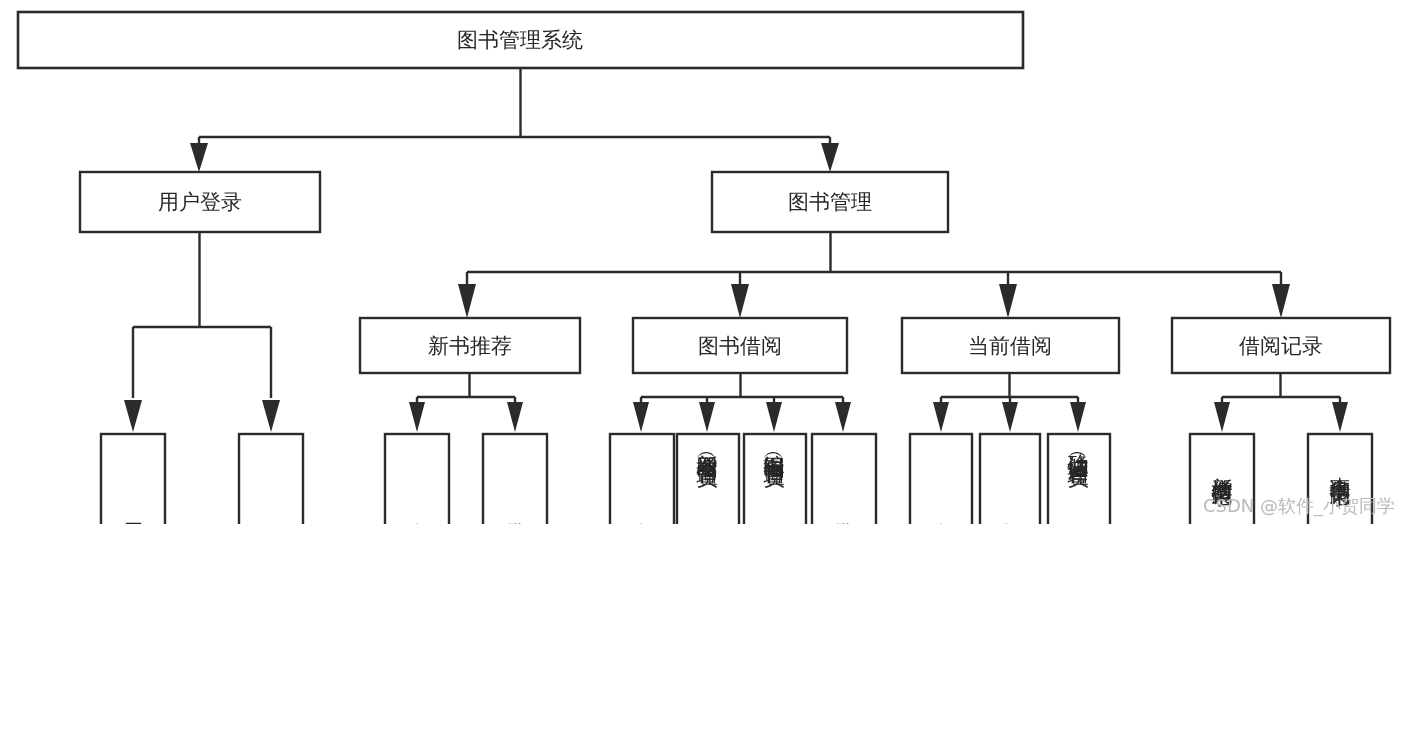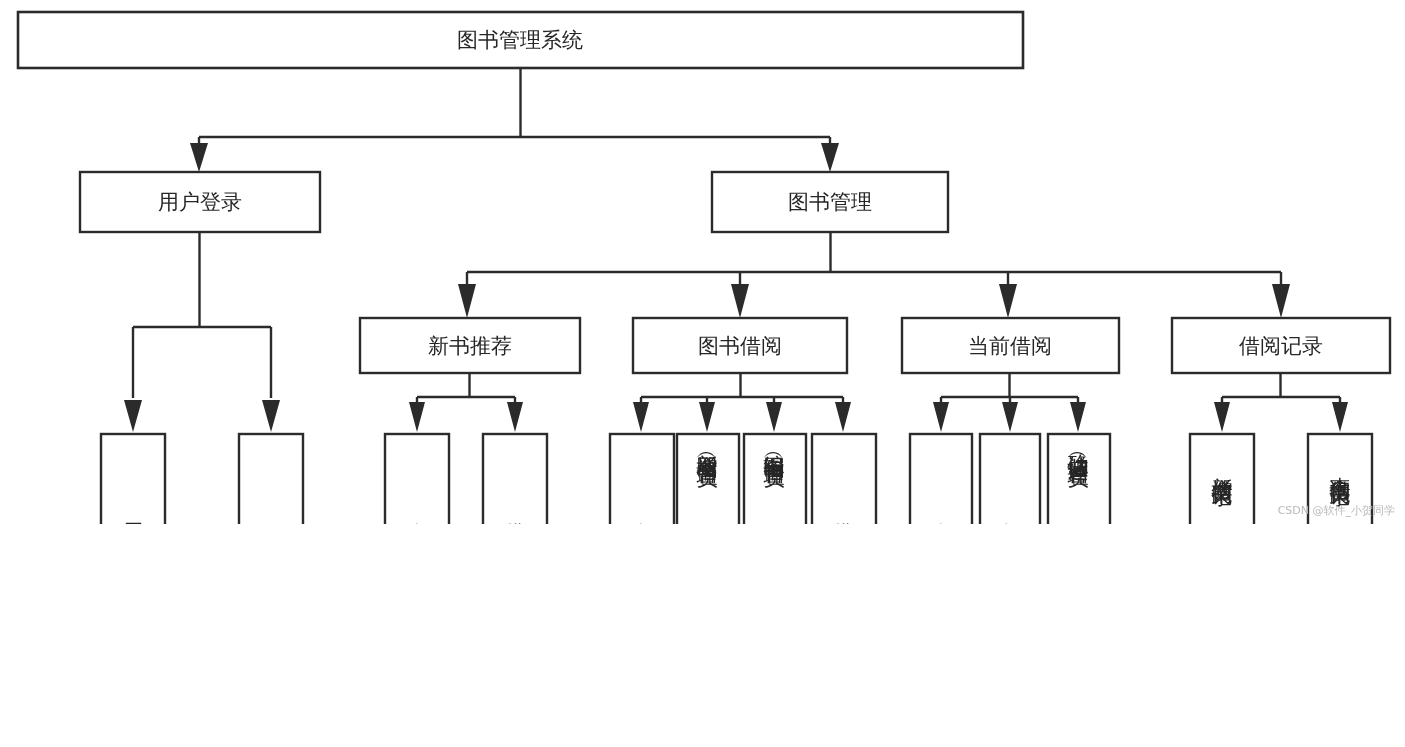--- a/index.html
+++ b/index.html
@@ -58,21 +58,21 @@
     font-size: 21px;
     text-anchor: middle;
     writing-mode: vertical-rl;
     letter-spacing: 2px;
   }
   .watermark {
     position: absolute;
     right: 10px;
     bottom: 6px;
     font-family: "DejaVu Sans", "Liberation Sans", sans-serif;
-    font-size: 11px;
+    font-size: 18px;
     color: #b9b9b9;
     white-space: nowrap;
     user-select: none;
   }
 </style>
 </head>
 <body>
 
 <div id="canvas">
 

